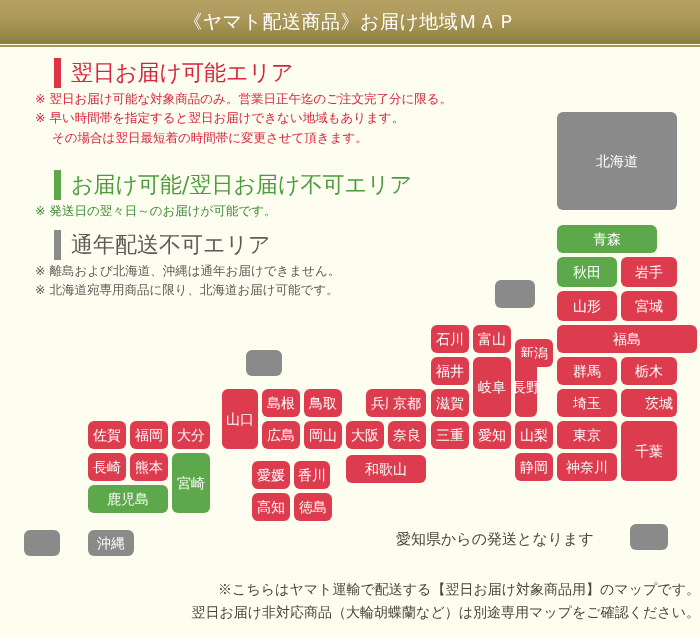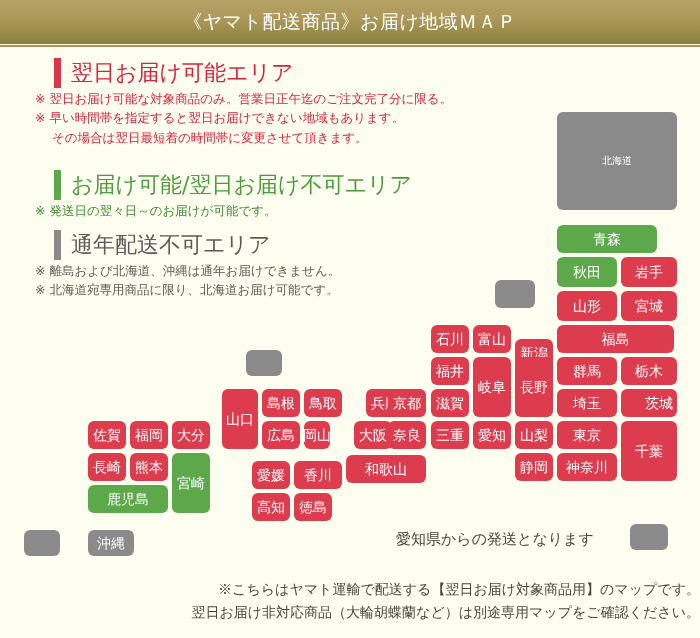--- a/index.html
+++ b/index.html
@@ -107,21 +107,21 @@
     color: #FFFFFF;
     font-family: "DejaVu Sans", "Liberation Sans", sans-serif;
     font-size: 14px;
     line-height: 1;
     box-sizing: border-box;
     white-space: nowrap;
   }
   .tile.red   { background: #DC3C4E; }
   .tile.green { background: #5CA84A; }
   .tile.gray  { background: #8A8A8A; }
-  .tile.big   { font-size: 10px; }
+  .tile.big   { font-size: 14px; }
 
   
   .shipfrom {
     position: absolute;
     left: 396px;
     top: 530px;
     font-family: "DejaVu Serif", "Liberation Serif", serif;
     font-size: 15px;
     color: #4A463C;
     white-space: nowrap;
@@ -188,47 +188,47 @@
       <div class="tile gray big" style="left: 557px; top: 112px; width: 120px; height: 98px;">北海道</div>
       <div class="tile green" style="left: 557px; top: 225px; width: 100px; height: 28px;">青森</div>
       <div class="tile green" style="left: 557px; top: 257px; width: 60px; height: 30px;">秋田</div>
       <div class="tile red" style="left: 621px; top: 257px; width: 56px; height: 30px;">岩手</div>
       <div class="tile red" style="left: 557px; top: 291px; width: 60px; height: 30px;">山形</div>
       <div class="tile red" style="left: 621px; top: 291px; width: 56px; height: 30px;">宮城</div>
       <div class="tile gray" style="left: 495px; top: 280px; width: 40px; height: 28px;"></div>
       <div class="tile red" style="left: 431px; top: 325px; width: 38px; height: 28px;">石川</div>
       <div class="tile red" style="left: 473px; top: 325px; width: 38px; height: 28px;">富山</div>
       <div class="tile red" style="left: 515px; top: 325px; width: 38px; height: 28px; margin-top: 14px;">新潟</div>
-      <div class="tile red" style="left: 557px; top: 325px; width: 117px; height: 28px;">福島</div>
+      <div class="tile red" style="left: 557px; top: 325px; width: 140px; height: 28px;">福島</div>
       <div class="tile red" style="left: 431px; top: 357px; width: 38px; height: 28px;">福井</div>
       <div class="tile red" style="left: 473px; top: 357px; width: 38px; height: 60px;">岐阜</div>
-      <div class="tile red" style="left: 515px; top: 357px; width: 38px; height: 60px;">長野</div>
+      <div class="tile red" style="left: 515px; top: 357px; width: 22px; height: 60px;">長野</div>
       <div class="tile red" style="left: 557px; top: 357px; width: 60px; height: 28px;">群馬</div>
       <div class="tile red" style="left: 621px; top: 357px; width: 56px; height: 28px;">栃木</div>
       <div class="tile red" style="left: 431px; top: 389px; width: 38px; height: 28px;">滋賀</div>
       <div class="tile red" style="left: 557px; top: 389px; width: 60px; height: 28px;">埼玉</div>
       <div class="tile red" style="left: 621px; top: 389px; width: 56px; height: 28px; padding-left: 20px;">茨城</div>
       <div class="tile red" style="left: 431px; top: 421px; width: 38px; height: 28px; text-align: right;">三重</div>
       <div class="tile red" style="left: 473px; top: 421px; width: 38px; height: 28px;">愛知</div>
       <div class="tile red" style="left: 515px; top: 421px; width: 38px; height: 28px;">山梨</div>
       <div class="tile red" style="left: 557px; top: 421px; width: 60px; height: 28px;">東京</div>
       <div class="tile red" style="left: 621px; top: 421px; width: 56px; height: 60px;">千葉</div>
       <div class="tile red" style="left: 515px; top: 453px; width: 38px; height: 28px;">静岡</div>
       <div class="tile red" style="left: 557px; top: 453px; width: 60px; height: 28px;">神奈川</div>
       <div class="tile red" style="left: 222px; top: 389px; width: 36px; height: 60px;">山口</div>
       <div class="tile red" style="left: 262px; top: 389px; width: 38px; height: 28px;">島根</div>
       <div class="tile red" style="left: 304px; top: 389px; width: 38px; height: 28px;">鳥取</div>
       <div class="tile red" style="left: 328px; top: 389px; width: 38px; height: 28px; margin-left: 38px;">兵庫</div>
       <div class="tile red" style="left: 388px; top: 389px; width: 38px; height: 28px;">京都</div>
       <div class="tile red" style="left: 262px; top: 421px; width: 38px; height: 28px;">広島</div>
-      <div class="tile red" style="left: 304px; top: 421px; width: 26px; height: 28px;">岡山</div>
-      <div class="tile red" style="left: 346px; top: 421px; width: 38px; height: 28px; margin-left: 8px;">大阪</div>
+      <div class="tile red" style="left: 304px; top: 421px; width: 38px; height: 28px;">岡山</div>
+      <div class="tile red" style="left: 346px; top: 421px; width: 38px; height: 28px;">大阪</div>
       <div class="tile red" style="left: 388px; top: 421px; width: 38px; height: 28px;">奈良</div>
       <div class="tile red" style="left: 252px; top: 461px; width: 38px; height: 28px;">愛媛</div>
-      <div class="tile red" style="left: 294px; top: 461px; width: 48px; height: 28px;">香川</div>
+      <div class="tile red" style="left: 294px; top: 461px; width: 36px; height: 28px;">香川</div>
       <div class="tile red" style="left: 346px; top: 455px; width: 80px; height: 28px;">和歌山</div>
       <div class="tile red" style="left: 252px; top: 493px; width: 38px; height: 28px;">高知</div>
       <div class="tile red" style="left: 294px; top: 493px; width: 38px; height: 28px;">徳島</div>
       <div class="tile red" style="left: 88px; top: 421px; width: 38px; height: 28px;">佐賀</div>
       <div class="tile red" style="left: 130px; top: 421px; width: 38px; height: 28px;">福岡</div>
       <div class="tile red" style="left: 172px; top: 421px; width: 38px; height: 28px;">大分</div>
       <div class="tile red" style="left: 88px; top: 453px; width: 38px; height: 28px;">長崎</div>
       <div class="tile red" style="left: 130px; top: 453px; width: 38px; height: 28px;">熊本</div>
       <div class="tile green" style="left: 172px; top: 453px; width: 38px; height: 60px;">宮崎</div>
       <div class="tile green" style="left: 88px; top: 485px; width: 80px; height: 28px;">鹿児島</div>

